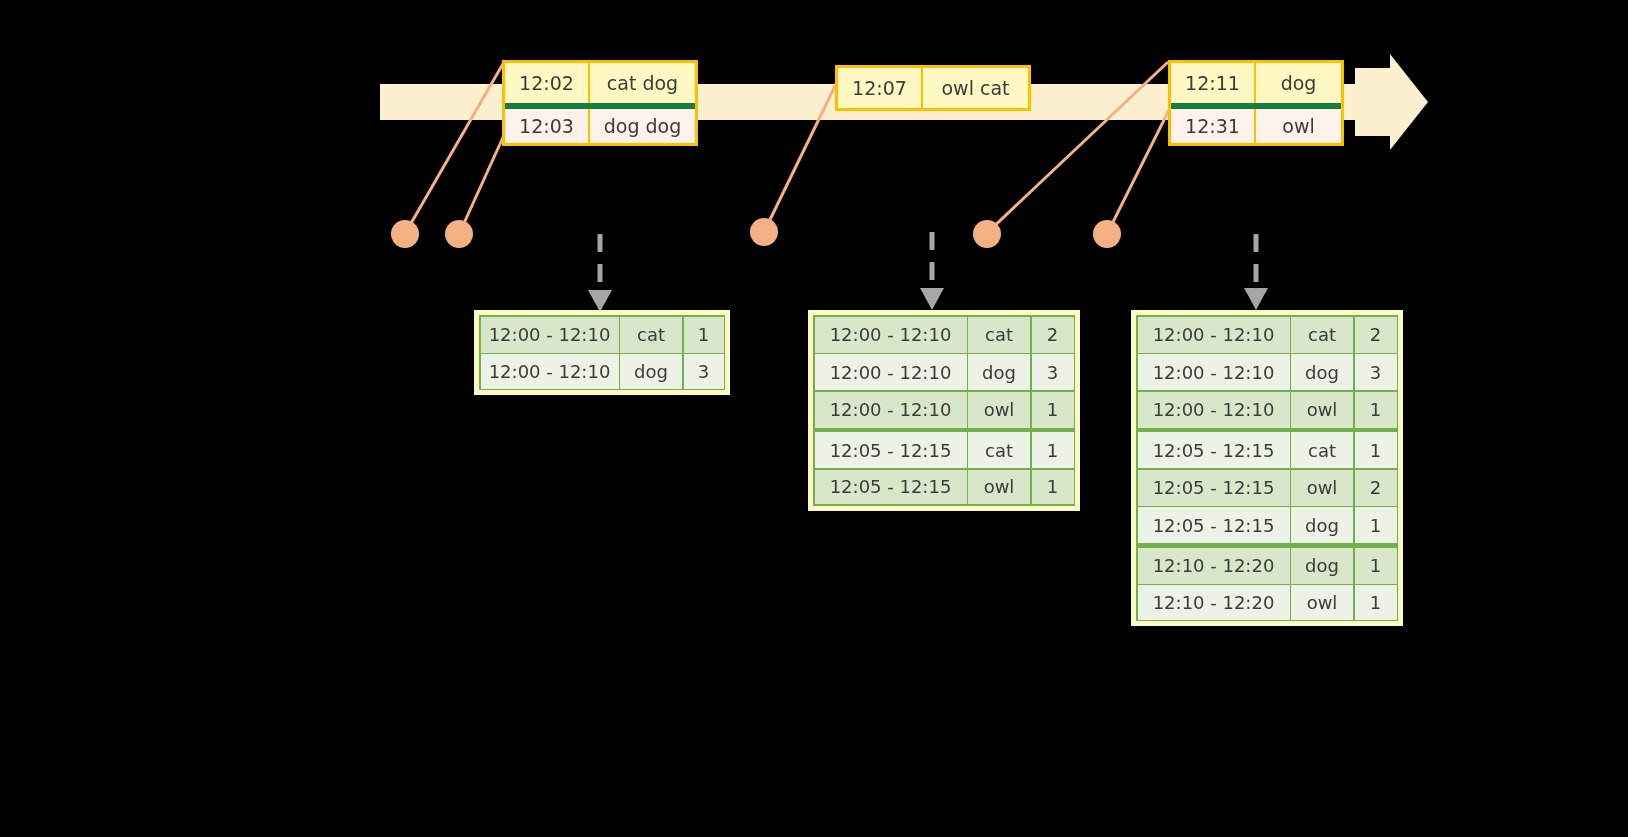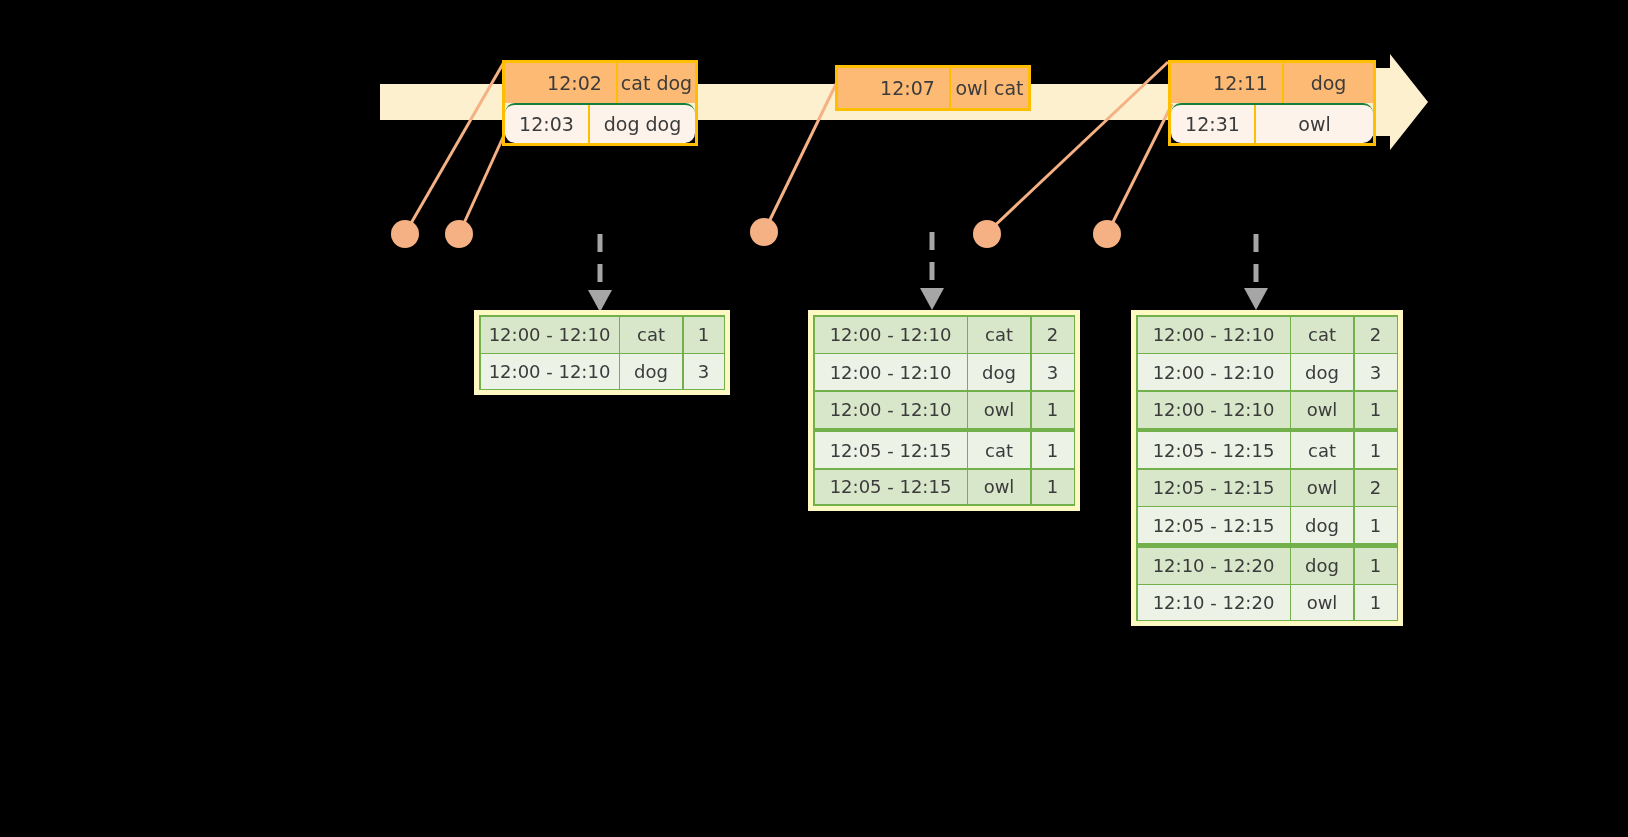--- a/index.html
+++ b/index.html
@@ -7,22 +7,22 @@
     width:1628px;height:837px;position:relative;overflow:hidden;
     font-family:"DejaVu Sans","Liberation Sans",sans-serif;
     color:#333;
   }
   #stage{position:absolute;left:0;top:0;width:1628px;height:837px;}
   svg.layer{position:absolute;left:0;top:0;width:1628px;height:837px;pointer-events:none;}
 
   
   .evt-group{position:absolute;border:3px solid #FFBF00;box-sizing:border-box;}
   .evt-row{display:flex;height:40px;box-sizing:border-box;}
-  .evt-row + .evt-row{border-top:2px solid #15803d;border-radius:10px;}
-  .evt-row.shade{background:#fdba74;padding-left:28px;}
+  .evt-row + .evt-row{border-top:6px solid #15803d;}
+  .evt-row.shade{background:#fef9c3;}
   .evt-row.plain{background:#FDF3EA;}
   .evt-time,.evt-words{
     display:flex;align-items:center;justify-content:center;
     font-size:19px;color:#3b3b3b;box-sizing:border-box;
   }
   .evt-time{width:85px;border-right:2px solid #FFBF00;}
   .evt-words{flex:1;}
 
   
   .rtable{position:absolute;border:5px solid #fef9c3;box-sizing:border-box;background:#71B04A;}
@@ -99,21 +99,21 @@
     </div>
   </div>
 
   <div class="evt-group" style="left:835px;top:65px;width:196px;">
     <div class="evt-row shade">
       <div class="evt-time">12:07</div>
       <div class="evt-words">owl cat</div>
     </div>
   </div>
 
-  <div class="evt-group" style="left:1168px;top:60px;width:208px;">
+  <div class="evt-group" style="left:1168px;top:60px;width:176px;">
     <div class="evt-row shade">
       <div class="evt-time">12:11</div>
       <div class="evt-words">dog</div>
     </div>
     <div class="evt-row plain">
       <div class="evt-time">12:31</div>
       <div class="evt-words">owl</div>
     </div>
   </div>
 

